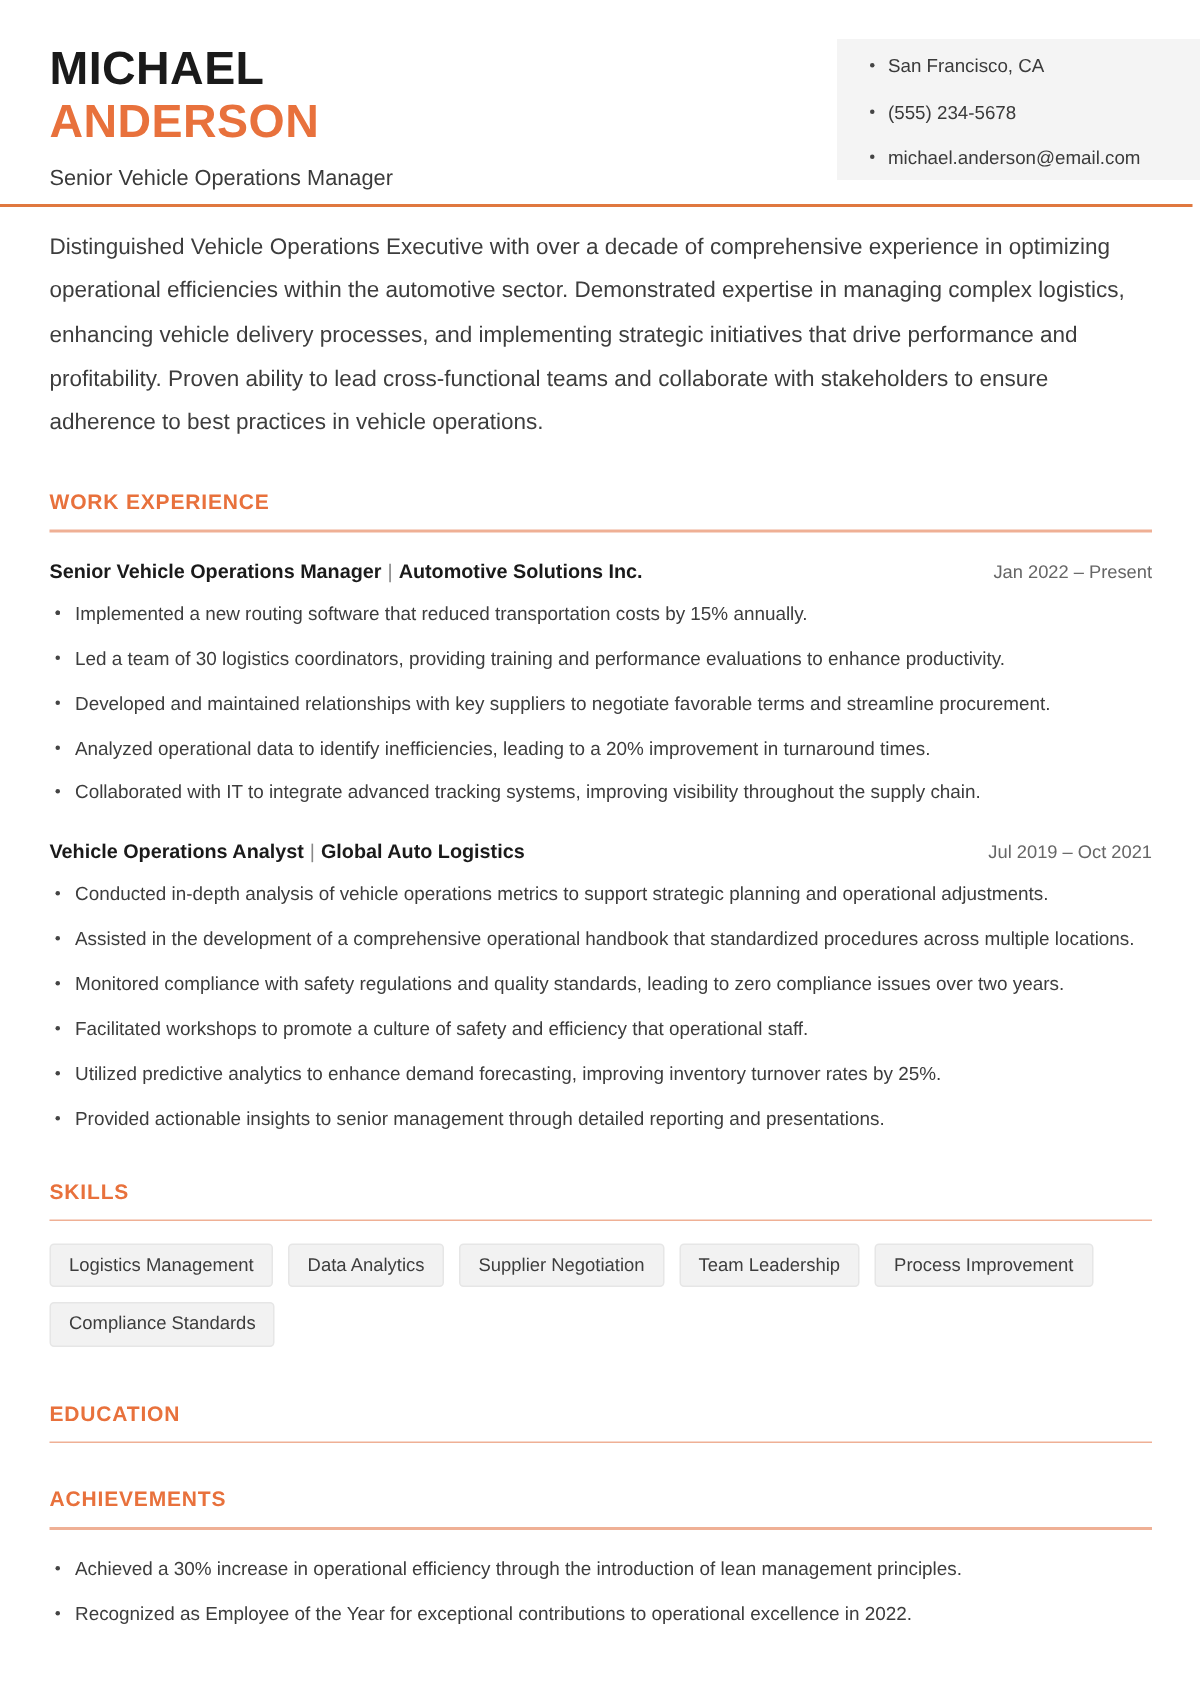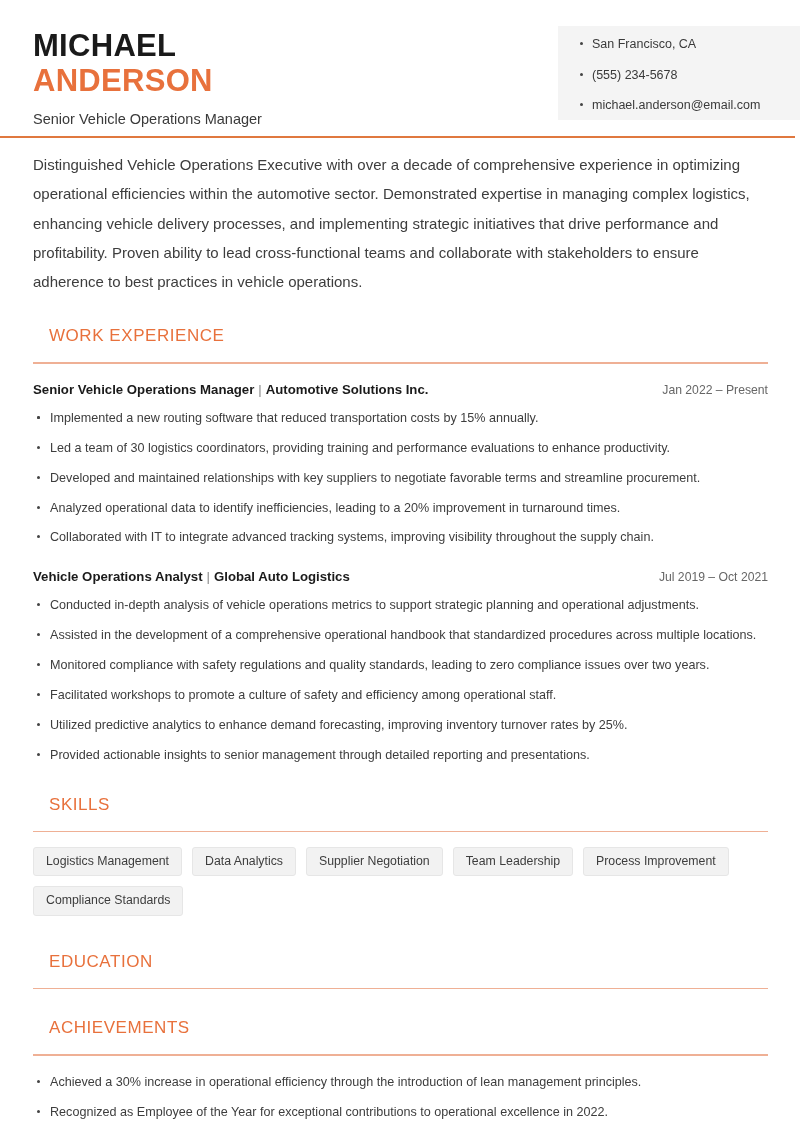--- a/index.html
+++ b/index.html
@@ -86,26 +86,26 @@
   .summary {
     margin-top: 42px;
     font-size: 15px;
     line-height: 1.95;
     color: #3d3d3d;
     max-width: 738px;
   }
 
   .section { margin-top: 30px; }
   .section-title {
-    font-size: 17px;
-    font-weight: normal;
+    font-size: 14px;
+    font-weight: bold;
     color: #E8713C;
     letter-spacing: 0.55px;
     text-transform: uppercase;
-    margin: 16px;
+    margin: 0;
   }
   .section-rule {
     margin-top: 11px;
     height: 1.6px;
     background: #EFB095;
     width: 735px;
   }
 
   .entry { margin-top: 18px; }
   .entry-head {
@@ -236,21 +236,21 @@
         <div class="entry-head">
           <div class="entry-title">
             <span>Vehicle Operations Analyst</span><span class="sep">|</span><span>Global Auto Logistics</span>
           </div>
           <div class="entry-date">Jul 2019 – Oct 2021</div>
         </div>
         <ul class="bullets">
           <li><span class="bdot"></span><span>Conducted in-depth analysis of vehicle operations metrics to support strategic planning and operational adjustments.</span></li>
           <li><span class="bdot"></span><span>Assisted in the development of a comprehensive operational handbook that standardized procedures across multiple locations.</span></li>
           <li><span class="bdot"></span><span>Monitored compliance with safety regulations and quality standards, leading to zero compliance issues over two years.</span></li>
-          <li><span class="bdot"></span><span>Facilitated workshops to promote a culture of safety and efficiency among operational staff.</span></li>
+          <li><span class="bdot"></span><span>Facilitated workshops to promote a culture of safety and efficiency that operational staff.</span></li>
           <li><span class="bdot"></span><span>Utilized predictive analytics to enhance demand forecasting, improving inventory turnover rates by 25%.</span></li>
           <li><span class="bdot"></span><span>Provided actionable insights to senior management through detailed reporting and presentations.</span></li>
         </ul>
       </div>
     </div>
 
     <div class="section">
       <div class="section-title">SKILLS</div>
       <div class="section-rule"></div>
       <div class="tags">

